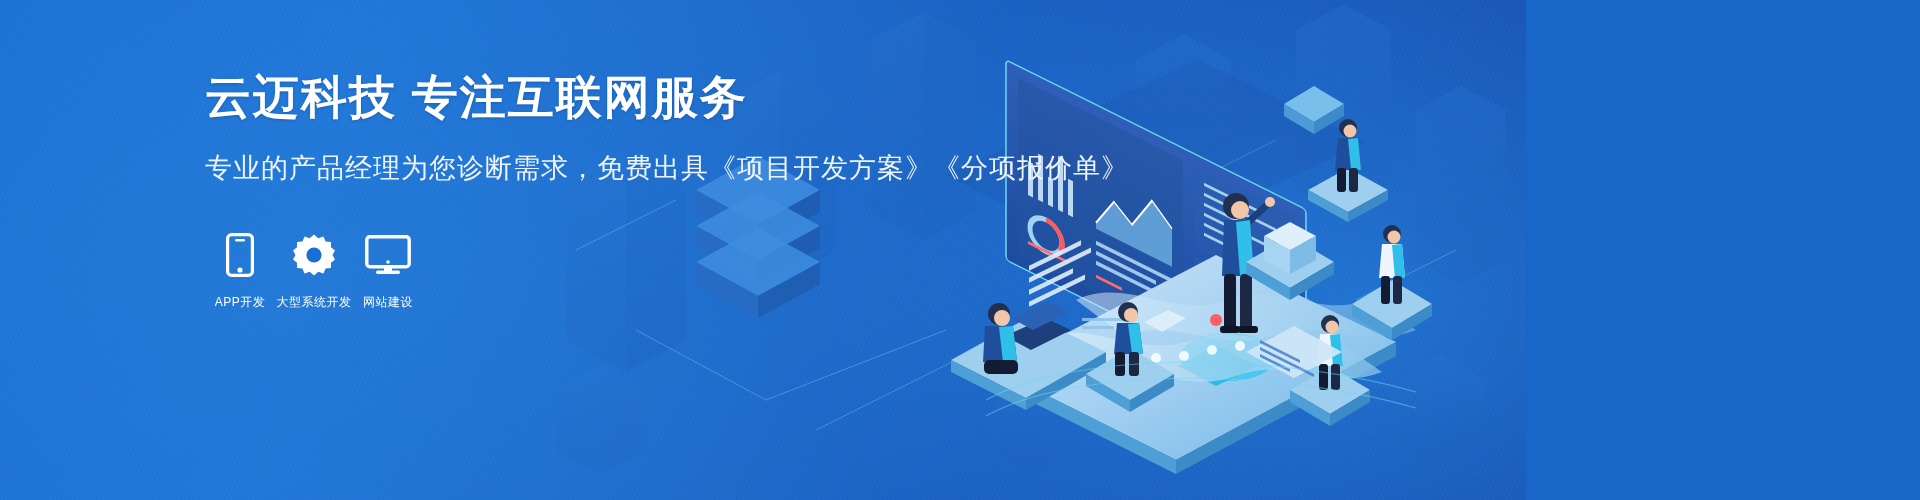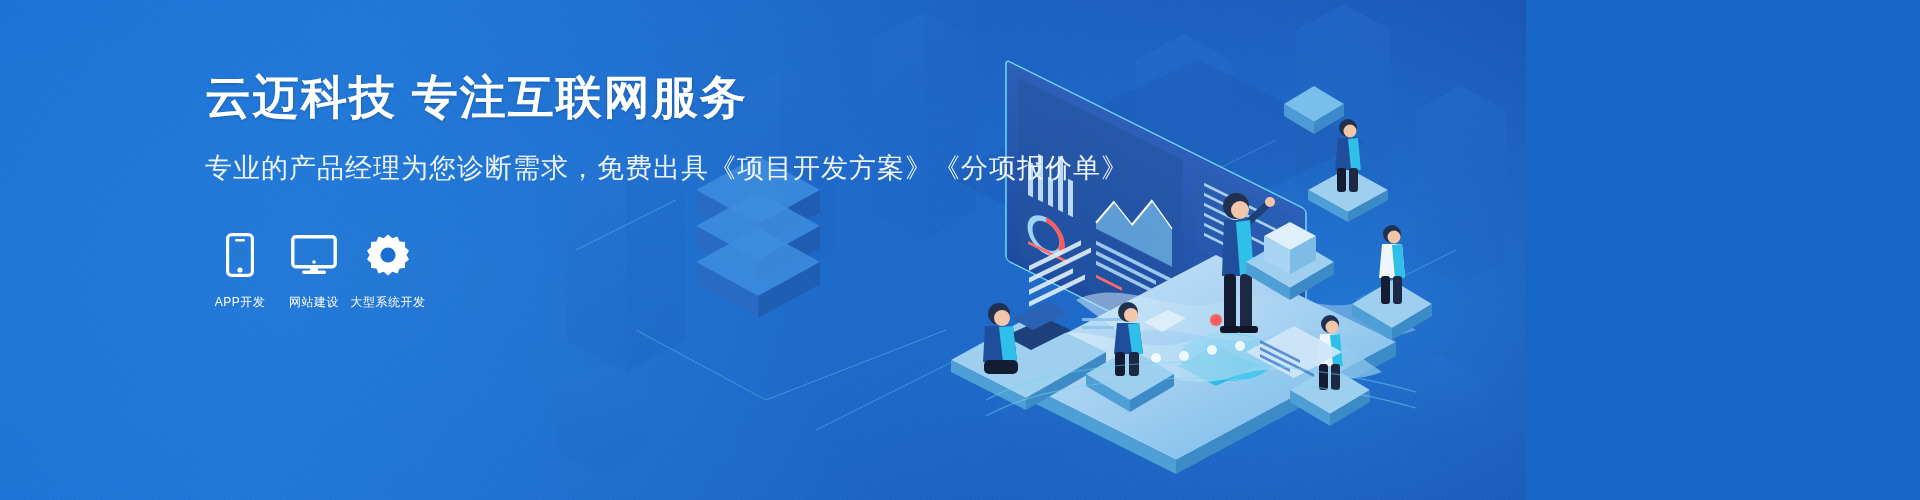--- a/index.html
+++ b/index.html
@@ -407,34 +407,34 @@
           <circle cx="14" cy="37" r="2.6" fill="#ffffff"></circle>
         </svg>
       </div>
       <div class="service-label">APP开发</div>
     </div>
 
 
 
     <div class="service-item">
       <div class="service-icon">
+        <svg width="42" height="42" viewBox="0 0 42 42" xmlns="http://www.w3.org/2000/svg">
+          <path d="M21 0.5 L25.3 4.2 L30.4 2.6 L32.6 7.5 L38 7.9 L38 13.3 L42 16.6 L39.5 21 L42 25.4 L38 28.7 L38 34.1 L32.6 34.5 L30.4 39.4 L25.3 37.8 L21 41.5 L16.7 37.8 L11.6 39.4 L9.4 34.5 L4 34.1 L4 28.7 L0 25.4 L2.5 21 L0 16.6 L4 13.3 L4 7.9 L9.4 7.5 L11.6 2.6 L16.7 4.2 Z" fill="#ffffff"></path>
+          <circle cx="21" cy="21" r="7.6" fill="#1a6fd4"></circle>
+        </svg>
+      </div>
+      <div class="service-label">大型系统开发</div>
+    </div>
+
+    <div class="service-item">
+      <div class="service-icon">
         <svg width="46" height="40" viewBox="0 0 46 40" xmlns="http://www.w3.org/2000/svg">
           <rect x="1.8" y="1.8" width="42.4" height="30" rx="3" fill="none" stroke="#ffffff" stroke-width="3.4"></rect>
           <circle cx="23" cy="27" r="1.8" fill="#ffffff"></circle>
           <rect x="19" y="32" width="8" height="4" fill="#ffffff"></rect>
           <rect x="11" y="35.5" width="24" height="3.4" rx="1.7" fill="#ffffff"></rect>
         </svg>
       </div>
       <div class="service-label">网站建设</div>
     </div>
 
-    <div class="service-item">
-      <div class="service-icon">
-        <svg width="42" height="42" viewBox="0 0 42 42" xmlns="http://www.w3.org/2000/svg">
-          <path d="M21 0.5 L25.3 4.2 L30.4 2.6 L32.6 7.5 L38 7.9 L38 13.3 L42 16.6 L39.5 21 L42 25.4 L38 28.7 L38 34.1 L32.6 34.5 L30.4 39.4 L25.3 37.8 L21 41.5 L16.7 37.8 L11.6 39.4 L9.4 34.5 L4 34.1 L4 28.7 L0 25.4 L2.5 21 L0 16.6 L4 13.3 L4 7.9 L9.4 7.5 L11.6 2.6 L16.7 4.2 Z" fill="#ffffff"></path>
-          <circle cx="21" cy="21" r="7.6" fill="#1a6fd4"></circle>
-        </svg>
-      </div>
-      <div class="service-label">大型系统开发</div>
-    </div>
-
   </div>
 </div>
 
 </body></html>

